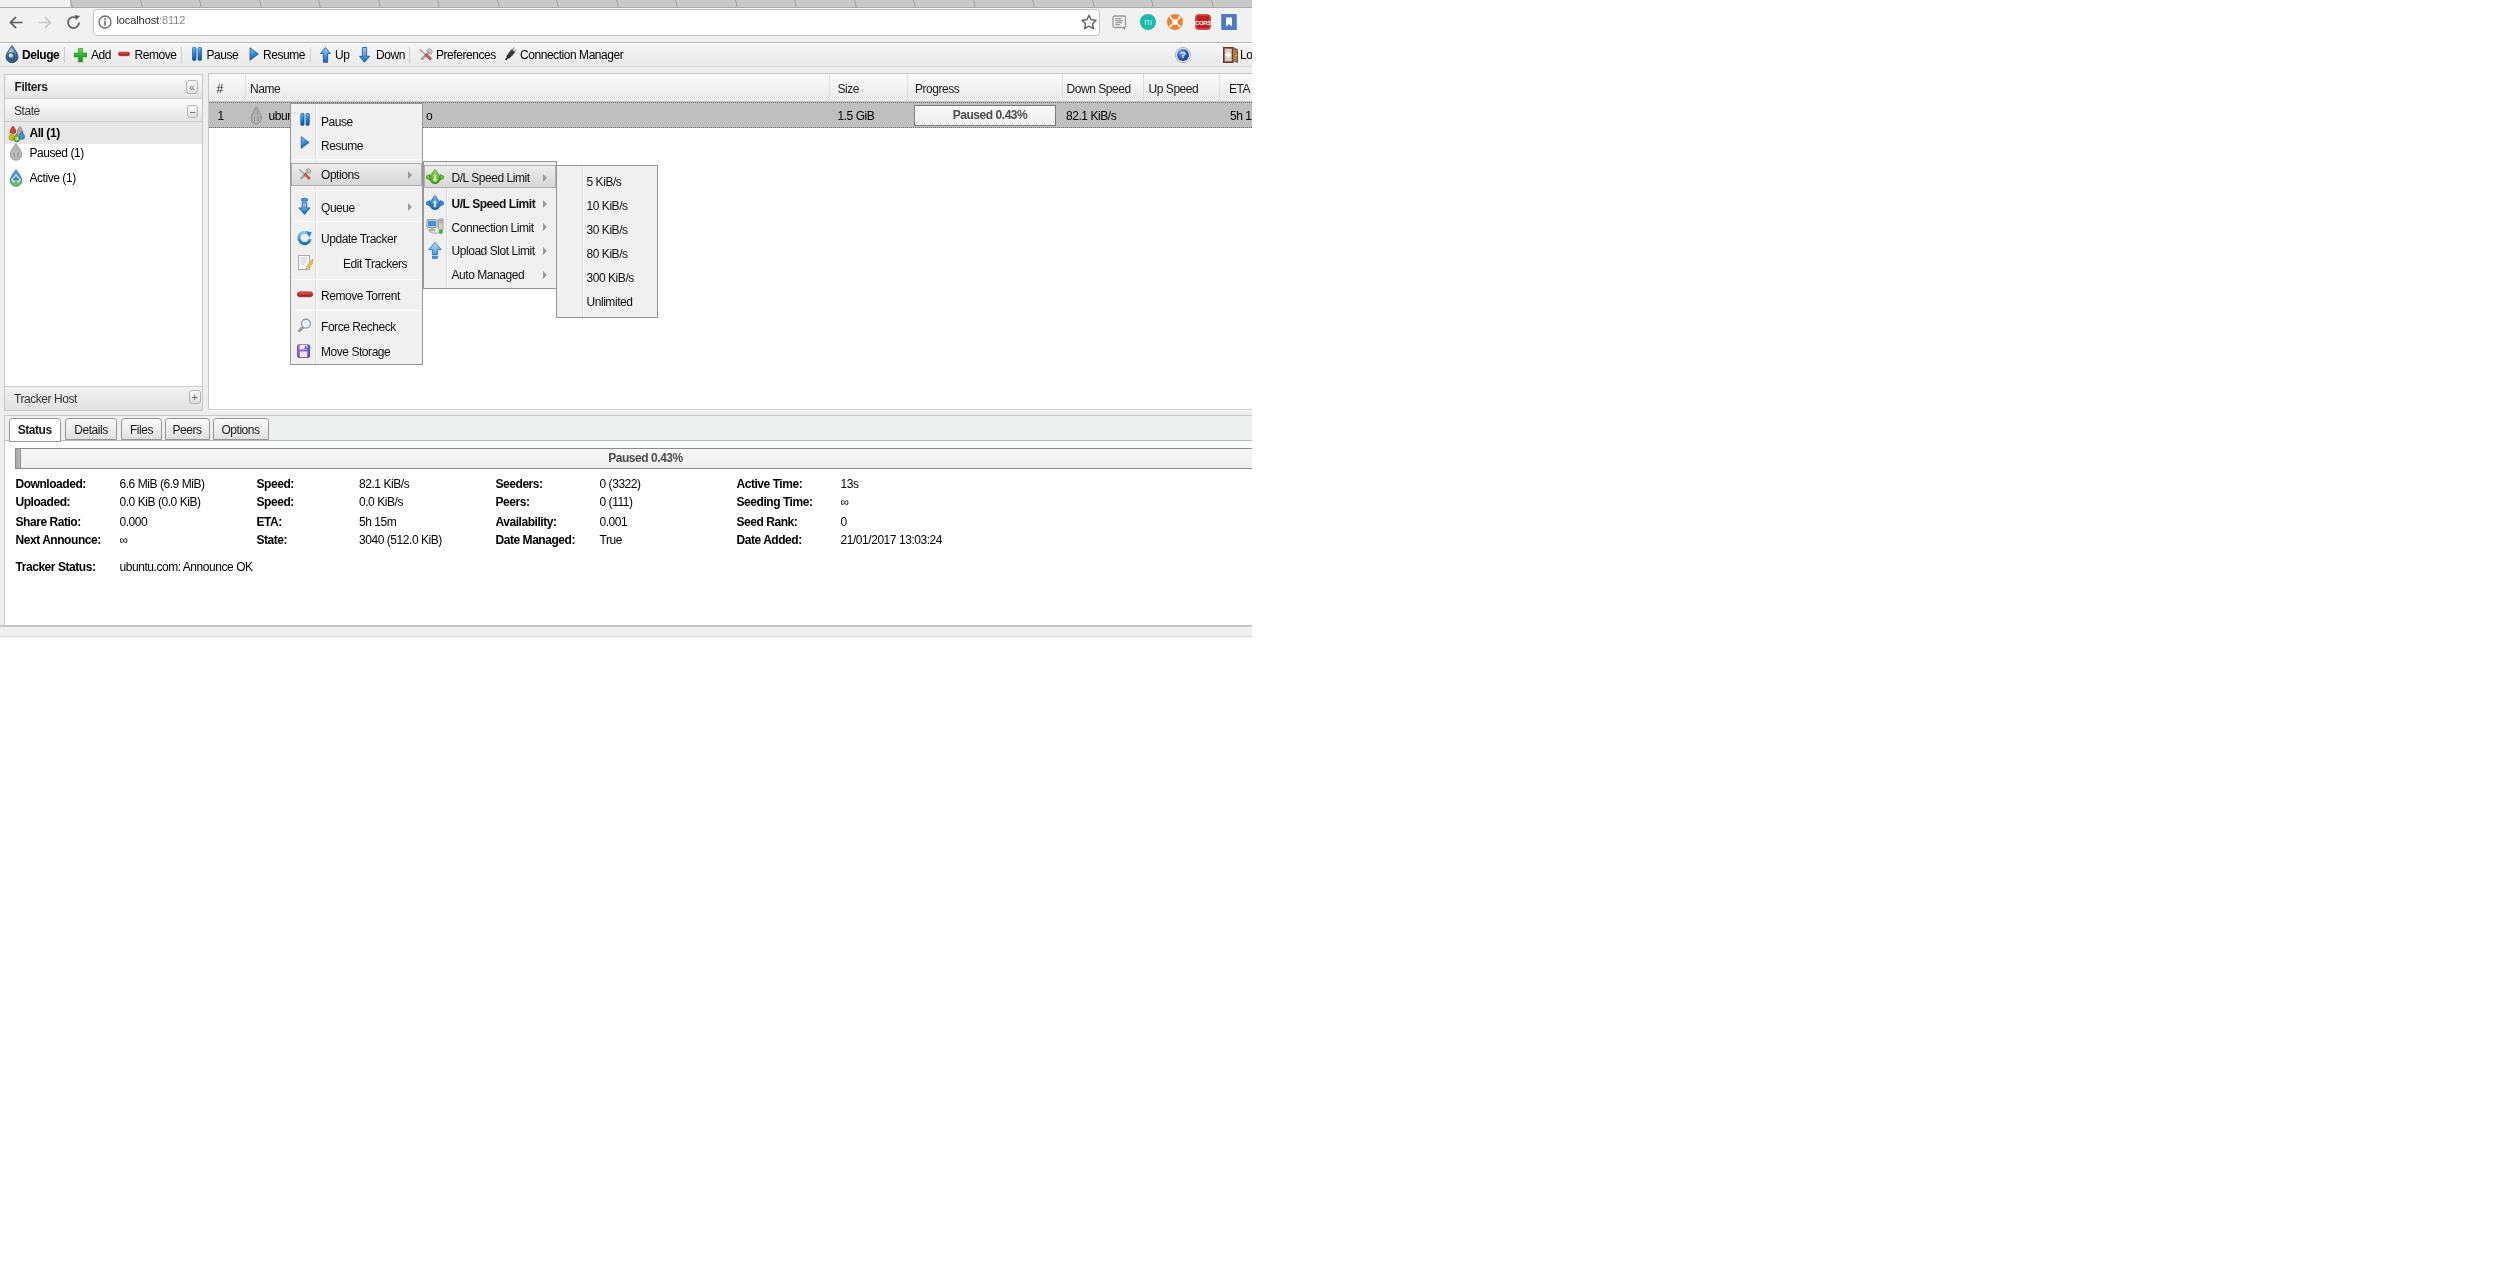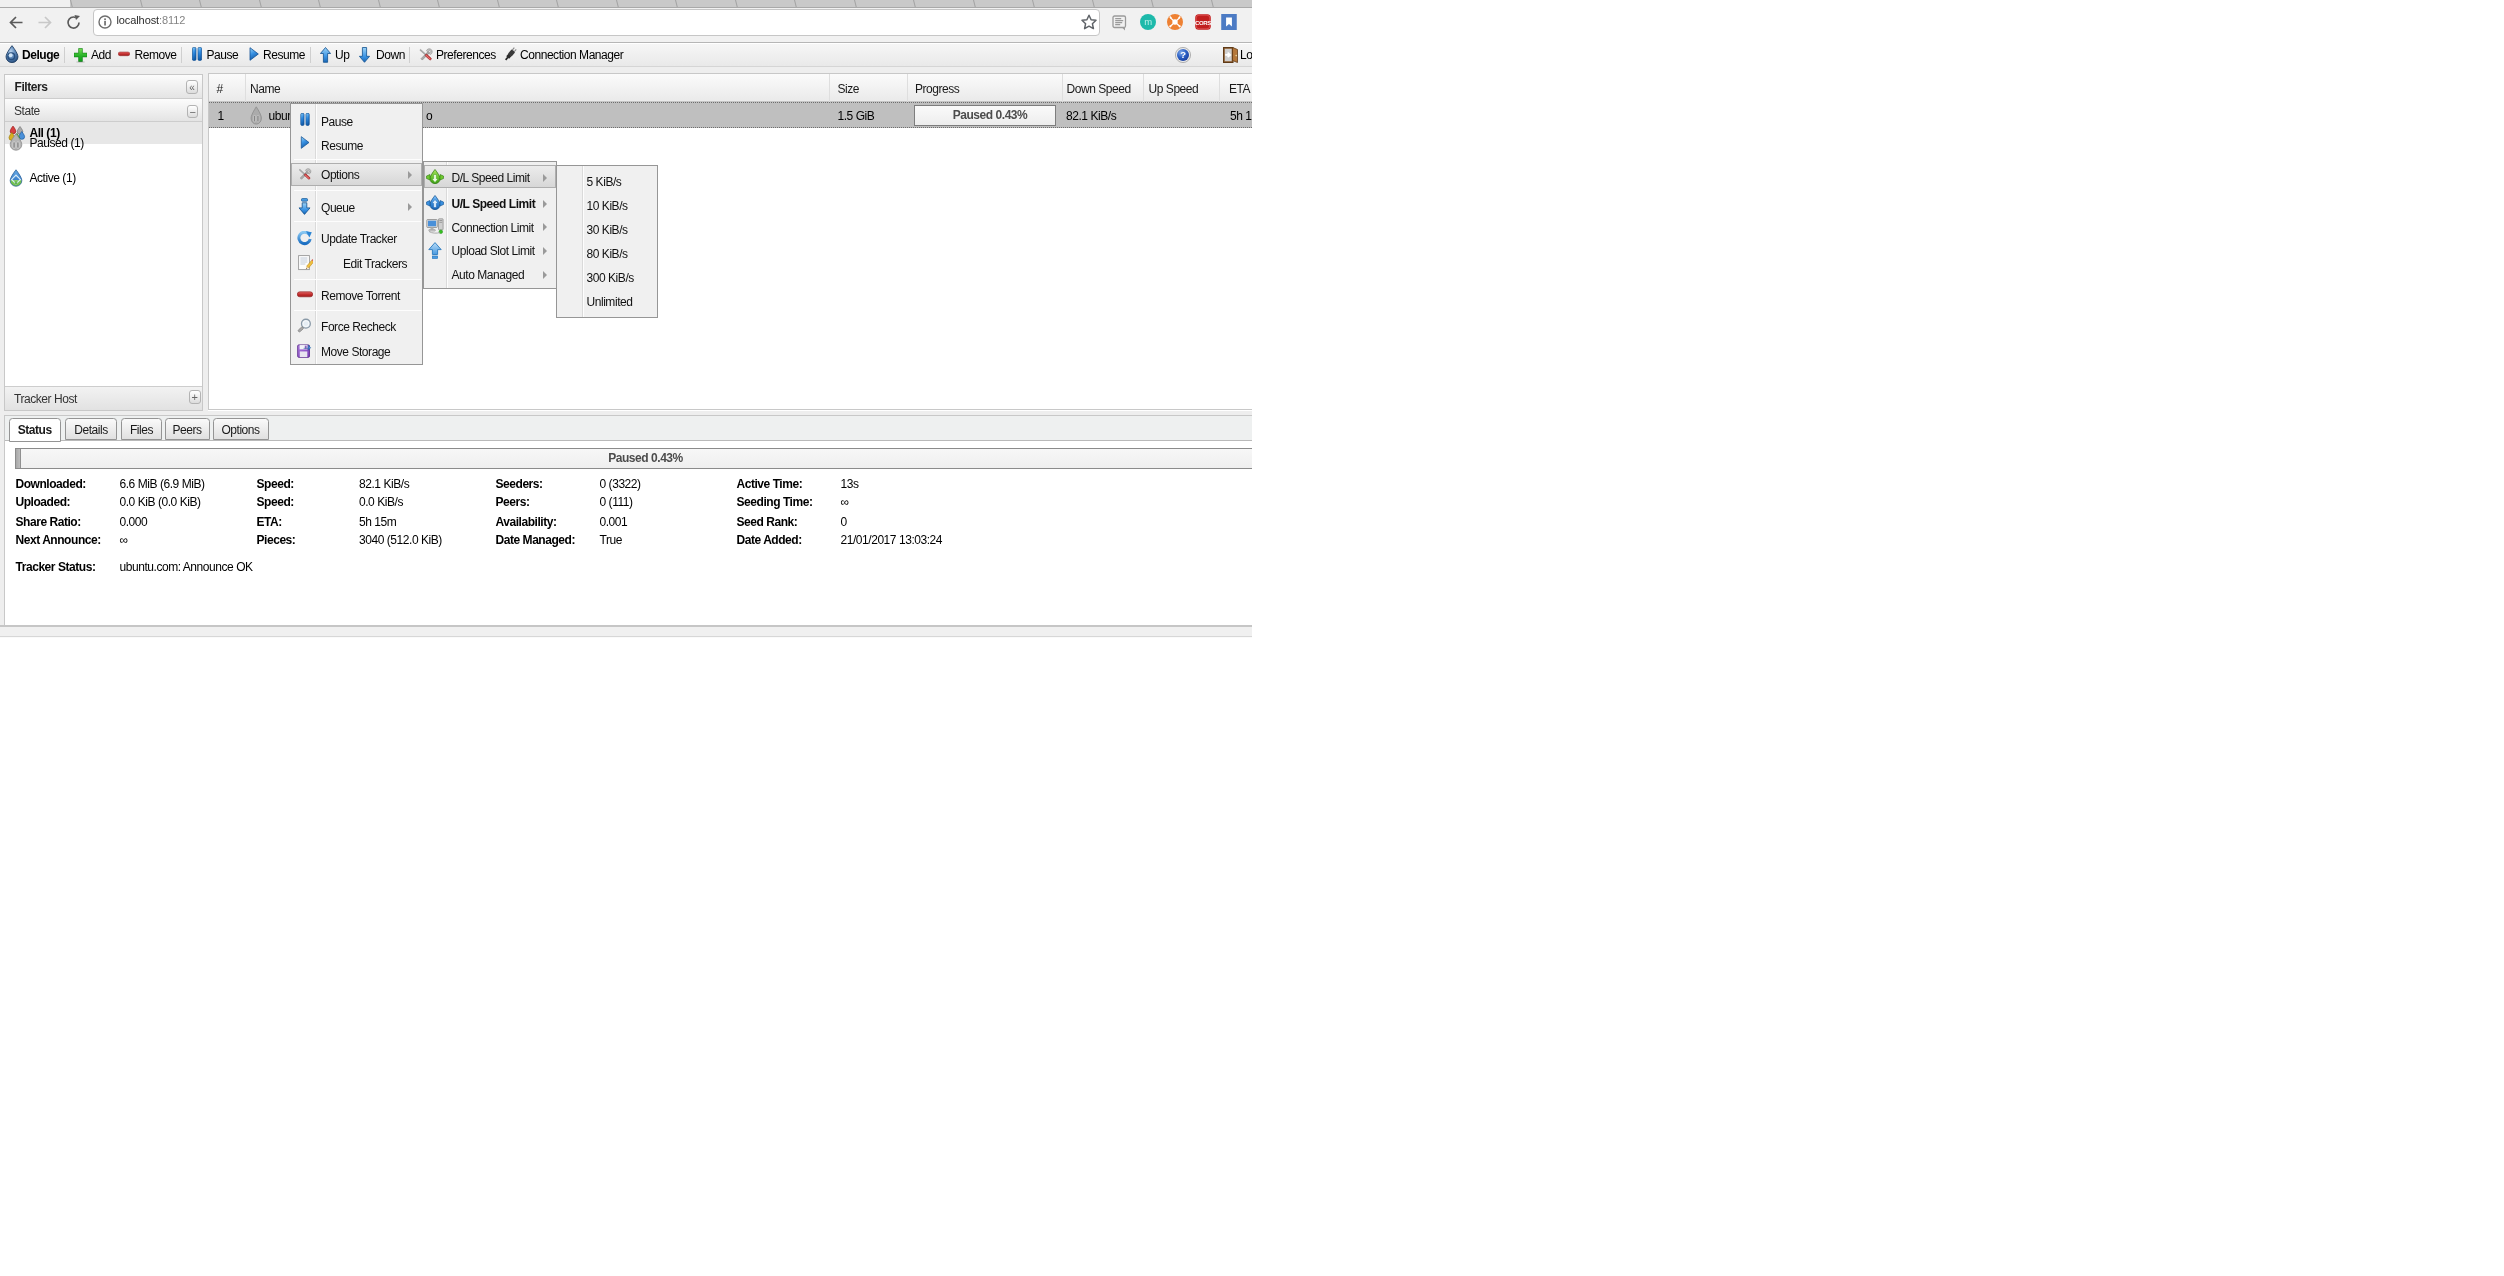--- a/index.html
+++ b/index.html
@@ -293,21 +293,21 @@
           <path d="M5 1 C5 1 2.2 4.5 2.2 6.2 A2.8 2.6 0 0 0 7.8 6.2 C7.8 4.5 5 1 5 1 Z" fill="#d84040" stroke="#9c2020"></path>
           <path d="M12 1.5 C12 1.5 9.2 5 9.2 6.7 A2.8 2.6 0 0 0 14.8 6.7 C14.8 5 12 1.5 12 1.5 Z" fill="#aaa" stroke="#777"></path>
           <path d="M3.8 7.5 C3.8 7.5 1 11 1 12.7 A2.8 2.6 0 0 0 6.6 12.7 C6.6 11 3.8 7.5 3.8 7.5 Z" fill="#d8b020" stroke="#9c7c10"></path>
           <path d="M13.8 6.5 C13.8 6.5 11 10 11 11.7 A2.8 2.6 0 0 0 16.6 11.7 C16.6 10 13.8 6.5 13.8 6.5 Z" fill="#4a90d9" stroke="#1c5a9c"></path>
           <path d="M8.8 8.5 C8.8 8.5 5.8 12.2 5.8 14 A3 2.8 0 0 0 11.8 14 C11.8 12.2 8.8 8.5 8.8 8.5 Z" fill="#58b840" stroke="#2c7c1c"></path>
           <rect x="7.6" y="12" width="0.9" height="3" fill="#e8f5e0"></rect>
           <rect x="9.2" y="12" width="0.9" height="3" fill="#e8f5e0"></rect>
         </g>
       </svg>
   </div>
-  <div class="srow" style="top:57px;text-decoration:underline;">
+  <div class="srow" style="top:67px;text-decoration:underline;">
       <span class="txt">Paused (1)</span>
     <svg class="abs" style="left:4.5px;top:1.5px;" width="14" height="19" viewBox="0 0 14 19">
         <path d="M7 0.8 C7 0.8 1.2 8 1.2 11.6 A5.8 5.6 0 0 0 12.8 11.6 C12.8 8 7 0.8 7 0.8 Z" fill="#b5b5b5" stroke="#8a8a8a" stroke-width="0.8"></path>
         <rect x="4" y="9" width="2.2" height="6" rx="0.6" fill="#848484" stroke="#e9e9e9" stroke-width="0.6"></rect>
         <rect x="7.8" y="9" width="2.2" height="6" rx="0.6" fill="#848484" stroke="#e9e9e9" stroke-width="0.6"></rect>
       </svg>
   </div>
   <div class="srow" style="top:92.5px;">
       <span class="txt">Active (1)</span>
     <svg class="abs" style="left:4.5px;top:1.5px;" width="14" height="19" viewBox="0 0 14 19">
@@ -391,21 +391,21 @@
   <span class="slabel" style="left:11px;top:117.5px;">Next Announce:</span>
     <span class="sval" style="left:115px;top:117.5px;">∞</span>
   <span class="slabel" style="left:11px;top:144px;">Tracker Status:</span>
     <span class="sval" style="left:115px;top:144px;">ubuntu.com: Announce OK</span>
   <span class="slabel" style="left:252px;top:61px;">Speed:</span>
     <span class="sval" style="left:354.5px;top:61px;">82.1 KiB/s</span>
   <span class="slabel" style="left:252px;top:79.5px;">Speed:</span>
     <span class="sval" style="left:354.5px;top:79.5px;">0.0 KiB/s</span>
   <span class="slabel" style="left:252px;top:99px;">ETA:</span>
     <span class="sval" style="left:354.5px;top:99px;">5h 15m</span>
-  <span class="slabel" style="left:252px;top:117.5px;">Pieces:</span>
+  <span class="slabel" style="left:252px;top:117.5px;">State:</span>
     <span class="sval" style="left:354.5px;top:117.5px;">3040 (512.0 KiB)</span>
   <span class="slabel" style="left:491px;top:61px;">Seeders:</span>
     <span class="sval" style="left:595px;top:61px;">0 (3322)</span>
   <span class="slabel" style="left:491px;top:79.5px;">Peers:</span>
     <span class="sval" style="left:595px;top:79.5px;">0 (111)</span>
   <span class="slabel" style="left:491px;top:99px;">Availability:</span>
     <span class="sval" style="left:595px;top:99px;">0.001</span>
   <span class="slabel" style="left:491px;top:117.5px;">Date Managed:</span>
     <span class="sval" style="left:595px;top:117.5px;">True</span>
   <span class="slabel" style="left:732px;top:61px;">Active Time:</span>

